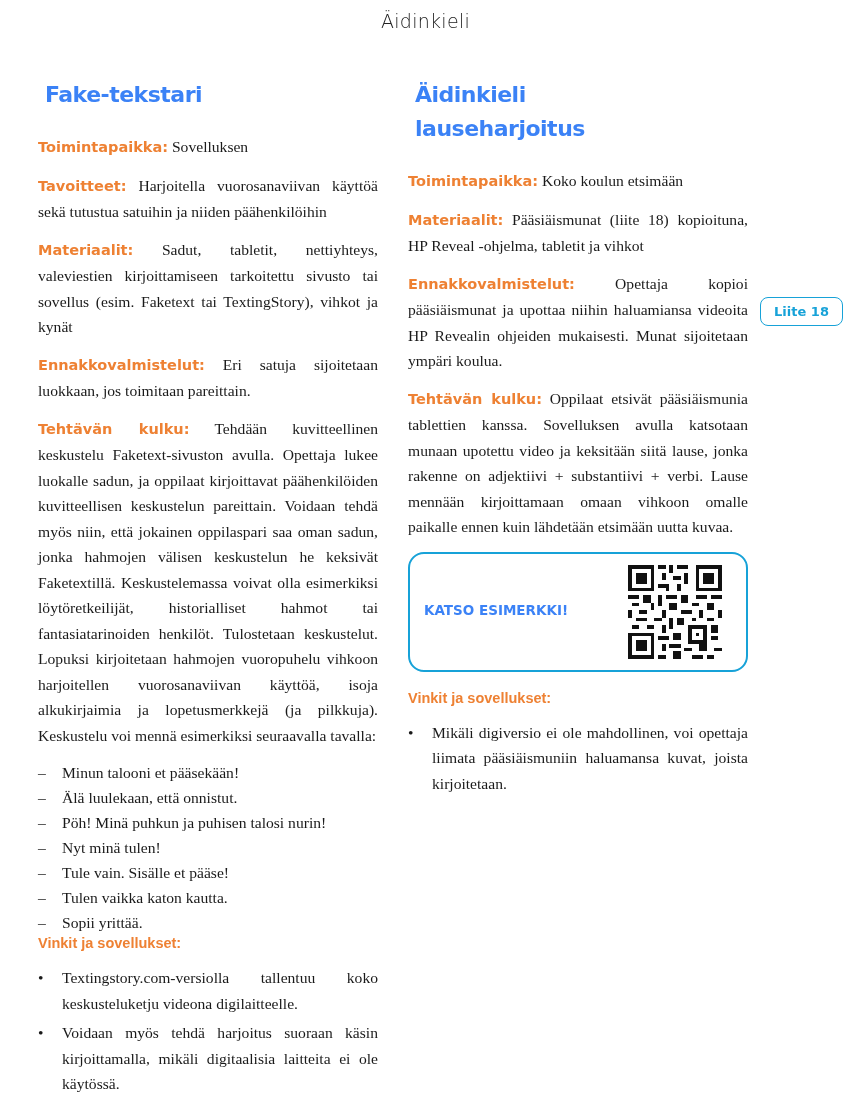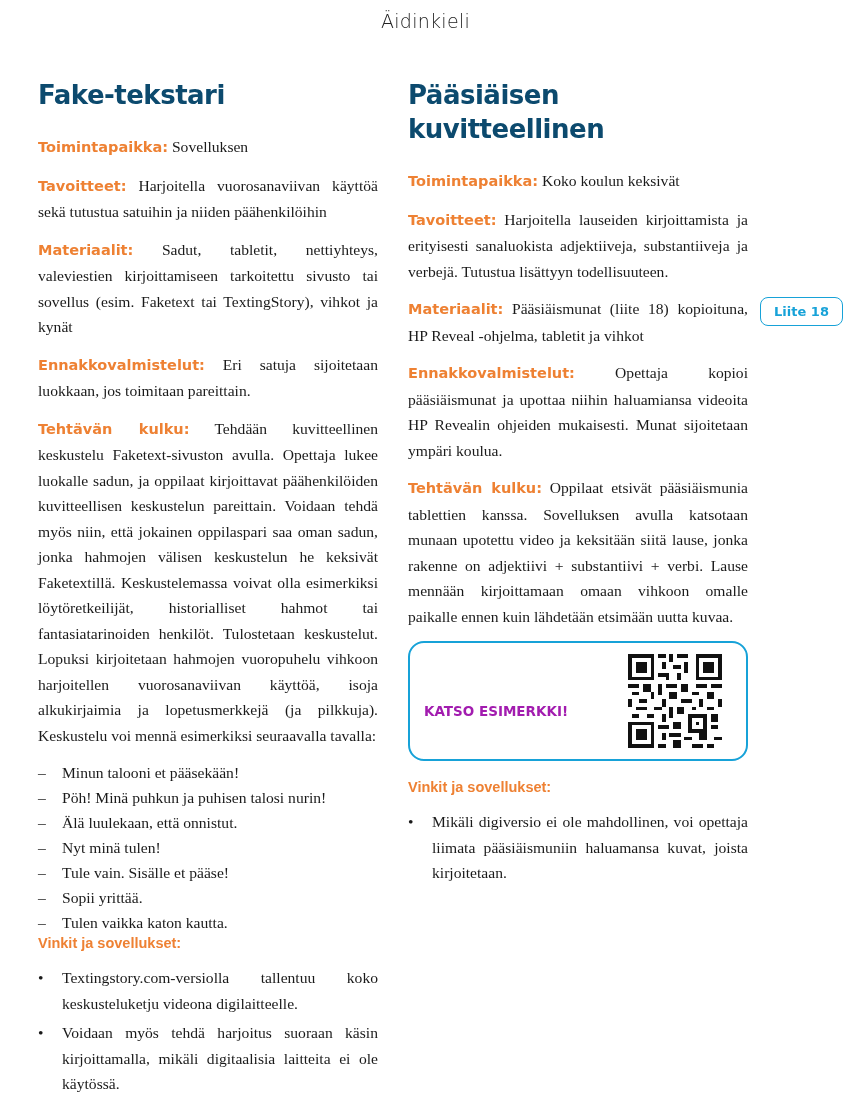--- a/index.html
+++ b/index.html
@@ -3,73 +3,72 @@
 <meta charset="utf-8">
 <style>
   * { box-sizing: border-box; margin: 0; padding: 0; }
   html, body { width: 851px; height: 1100px; background: #ffffff; }
   body { position: relative; font-family: "Liberation Serif", serif; color: #1a1a1a; overflow: hidden; }
   .header { position: absolute; top: 10px; left: 0; width: 851px; text-align: center;
     font-family: "DejaVu Sans", sans-serif; font-size: 19px; font-weight: 300; color: #222; letter-spacing: 0.3px; }
   .col { position: absolute; top: 78px; }
   .col-left { left: 38px; width: 340px; }
   .col-right { left: 408px; width: 340px; }
-  h1 { font-family: "DejaVu Sans", sans-serif; font-weight: bold; color: #0c4a6e;
-    font-size: 26px; line-height: 34px; letter-spacing: -0.5px; margin-bottom: 22px; }
+  h1 { font-family: "DejaVu Sans", sans-serif; font-weight: bold; color: #3b82f6;
+    font-size: 22px; line-height: 34px; letter-spacing: -0.5px; margin-bottom: 22px; margin-left: 7px; }
   .para { font-size: 15.6px; line-height: 25.5px; text-align: justify; margin-bottom: 12px; hyphens: manual; }
   .lbl { font-family: "DejaVu Sans", sans-serif; font-weight: bold; color: #ee8133; font-size: 14.5px; }
   .dash-list { list-style: none; font-size: 15.6px; line-height: 25px; }
   .dash-list li { position: relative; padding-left: 24px; }
   .dash-list li::before { content: "–"; position: absolute; left: 0; }
   .sub-h { font-family: Liberation Sans, sans-serif; font-weight: bold; color: #ee8133; font-size: 14.5px; margin-bottom: 14px; }
   .bullet-list { list-style: none; font-size: 15.6px; line-height: 25.5px; text-align: justify; }
   .bullet-list li { position: relative; padding-left: 24px; margin-bottom: 4px; }
   .bullet-list li::before { content: "•"; position: absolute; left: 0; }
   .badge { position: absolute; left: 760px; top: 297px; width: 83px; height: 29px;
     border: 1.5px solid #17a2d8; border-radius: 8px; color: #17a2d8;
     font-family: "DejaVu Sans", sans-serif; font-weight: bold; font-size: 13px;
     display: flex; align-items: center; justify-content: center; }
   .example-box { position: relative; width: 340px; height: 120px; border: 2px solid #17a2d8;
     border-radius: 16px; margin: 4px 0 18px 0; }
-  .example-box .ex-label { position: absolute; left: 14px; top: 60px;
-    font-family: "DejaVu Sans", sans-serif; font-weight: bold; color: #a21caf; font-size: 13.5px; }
+  .example-box .ex-label { position: absolute; left: 14px; top: 48px;
+    font-family: "DejaVu Sans", sans-serif; font-weight: bold; color: #3b82f6; font-size: 13.5px; }
   .example-box .qr { position: absolute; left: 218px; top: 11px; width: 94px; height: 94px; }
 </style>
 </head>
 <body>
 
 <div class="header">Äidinkieli</div>
 
 <div class="col col-left">
   <h1>Fake-tekstari</h1>
   <p class="para"><span class="lbl">Toimintapaikka:</span> <span>Sovelluksen</span></p>
   <p class="para"><span class="lbl">Tavoitteet:</span> <span>Harjoitella vuorosanaviivan käyttöä sekä tutustua satuihin ja niiden päähenkilöihin</span></p>
   <p class="para"><span class="lbl">Materiaalit:</span> <span>Sadut, tabletit, nettiyhteys, valeviestien kirjoittamiseen tarkoitettu sivusto tai sovellus (esim. Faketext tai TextingStory), vihkot ja kynät</span></p>
   <p class="para"><span class="lbl">Ennakkovalmistelut:</span> <span>Eri satuja sijoitetaan luokkaan, jos toimitaan pareittain.</span></p>
   <p class="para"><span class="lbl">Tehtävän kulku:</span> <span>Tehdään kuvitteellinen keskustelu Faketext-sivuston avulla. Opettaja lukee luokalle sadun, ja oppilaat kirjoittavat päähenkilöiden kuvitteellisen keskustelun pareittain. Voidaan tehdä myös niin, että jokainen oppilaspari saa oman sadun, jonka hahmojen välisen keskustelun he keksivät Faketextillä. Keskustelemassa voivat olla esimerkiksi löytöretkeilijät, historialliset hahmot tai fantasiatarinoiden henkilöt. Tulostetaan keskustelut. Lopuksi kirjoitetaan hahmojen vuoropuhelu vihkoon harjoitellen vuorosanaviivan käyttöä, isoja alkukirjaimia ja lopetusmerkkejä (ja pilkkuja). Keskustelu voi mennä esimerkiksi seuraavalla tavalla:</span></p>
   <ul class="dash-list">
     <li>Minun talooni et pääsekään!</li>
+    <li>Älä luulekaan, että onnistut.</li>
     <li>Pöh! Minä puhkun ja puhisen talosi nurin!</li>
-    <li>Älä luulekaan, että onnistut.</li>
     <li>Nyt minä tulen!</li>
     <li>Tule vain. Sisälle et pääse!</li>
+    <li>Tulen vaikka katon kautta.</li>
     <li>Sopii yrittää.</li>
-    <li>Tulen vaikka katon kautta.</li>
   </ul>
   <div class="sub-h">Vinkit ja sovellukset:</div>
   <ul class="bullet-list">
     <li>Textingstory.com-versiolla tallentuu koko keskusteluketju videona digilaitteelle.</li>
     <li>Voidaan myös tehdä harjoitus suoraan käsin kirjoittamalla, mikäli digitaalisia laitteita ei ole käytössä.</li>
   </ul>
 </div>
 
 <div class="col col-right">
-  <h1 style="width:260px;">Pääsiäisen kuvitteellinen</h1>
-  <p class="para" style="margin-top:2px;"><span class="lbl">Toimintapaikka:</span> <span>Koko koulun keksivät</span></p>
-  <p class="para"><span class="lbl">Tavoitteet:</span> <span>Harjoitella lauseiden kirjoittamista ja erityisesti sanaluokista adjektiiveja, substantiiveja ja verbejä. Tutustua lisättyyn todellisuuteen.</span></p>
+  <h1 style="width:260px;">Äidinkieli lauseharjoitus</h1>
+  <p class="para" style="margin-top:2px;"><span class="lbl">Toimintapaikka:</span> <span>Koko koulun etsimään</span></p>
   <p class="para"><span class="lbl">Materiaalit:</span> <span>Pääsiäismunat (liite 18) kopioituna, HP Reveal -ohjelma, tabletit ja vihkot</span></p>
   <p class="para"><span class="lbl">Ennakkovalmistelut:</span> <span>Opettaja kopioi pääsiäismunat ja upottaa niihin haluamiansa videoita HP Revealin ohjeiden mukaisesti. Munat sijoitetaan ympäri koulua.</span></p>
   <p class="para"><span class="lbl">Tehtävän kulku:</span> <span>Oppilaat etsivät pääsiäismunia tablettien kanssa. Sovelluksen avulla katsotaan munaan upotettu video ja keksitään siitä lause, jonka rakenne on adjektiivi + substantiivi + verbi. Lause mennään kirjoittamaan omaan vihkoon omalle paikalle ennen kuin lähdetään etsimään uutta kuvaa.</span></p>
 
   <div class="example-box">
     <span class="ex-label">KATSO ESIMERKKI!</span>
     <svg class="qr" viewBox="0 0 25 25" shape-rendering="crispEdges">
       <rect x="0" y="0" width="25" height="25" fill="#fff"></rect>
       <g fill="#111">
         <rect x="0" y="0" width="7" height="7"></rect>

